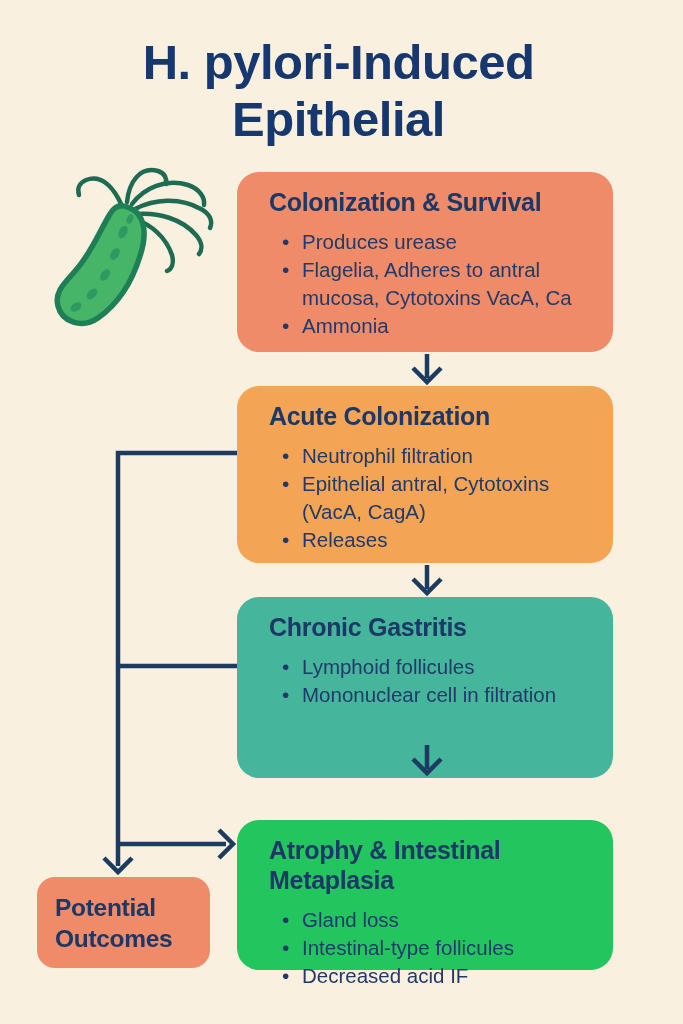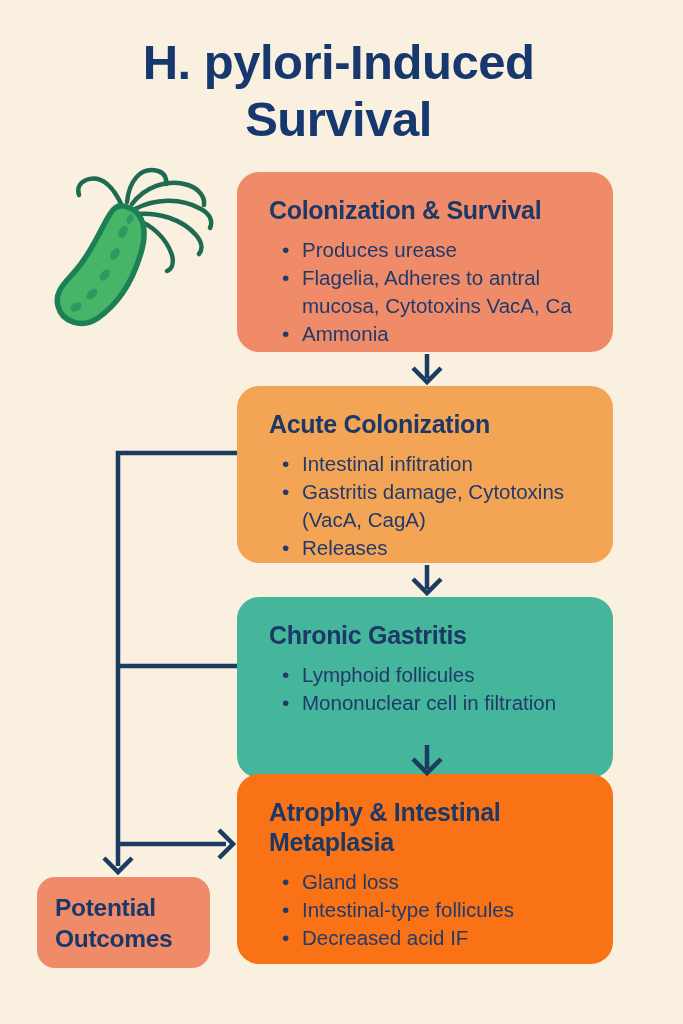--- a/index.html
+++ b/index.html
@@ -29,21 +29,21 @@
   .stage-box {
     position: absolute;
     left: 237px;
     width: 376px;
     border-radius: 22px;
     box-sizing: border-box;
     padding: 15px 18px 12px 32px;
     color: #1E3A6B;
   }
   .stage-box h2 {
-    margin: 8px 0 7px 0;
+    margin: 0 0 7px 0;
     font-size: 25px;
     font-weight: 700;
     line-height: 30px;
     color: #1B3866;
     letter-spacing: -0.3px;
   }
   .stage-box ul {
     margin: 11px;
     padding: 0;
     list-style: none;
@@ -59,21 +59,21 @@
     content: "•";
     position: absolute;
     left: 2px;
     top: 0;
     font-size: 21px;
     color: #213A6B;
   }
   .box-colonization { top: 172px; height: 180px; background: #EF8B68; }
   .box-acute        { top: 386px; height: 177px; background: #F3A455; }
   .box-chronic      { top: 597px; height: 181px; background: #45B59B; }
-  .box-atrophy      { top: 774px; height: 190px; background: #f97316; }
+  .box-atrophy      { top: 820px; height: 150px; background: #22c55e; }
   .outcome-box {
     position: absolute;
     left: 37px;
     top: 877px;
     width: 173px;
     height: 91px;
     background: #EF8B68;
     border-radius: 18px;
     display: flex;
     align-items: center;
@@ -102,21 +102,21 @@
     height: 200px;
   }
 </style>
 </head>
 <body>
 
 <div class="page">
 
   <div class="title">
     <div>H. pylori-Induced</div>
-    <div>Survival</div>
+    <div>Epithelial</div>
   </div>
 
   <svg class="bacteria" viewBox="0 0 210 200">
 
     <g fill="none" stroke="#1E6B52" stroke-width="4.5" stroke-linecap="round">
       <path d="M96,50 C88,32 76,18 60,24 C53,27 51,33 53,39"></path>
       <path d="M101,46 C103,26 114,10 132,15 C139,17 141,23 140,28"></path>
       <path d="M106,48 C118,32 140,22 162,29 C174,33 179,42 178,49"></path>
       <path d="M109,53 C128,43 154,41 175,53 C184,58 187,65 184,72"></path>
       <path d="M110,58 C132,56 156,63 170,79 C176,86 177,93 173,98"></path>
@@ -140,22 +140,22 @@
     <ul>
       <li>Produces urease</li>
       <li>Flagelia, Adheres to antral mucosa, Cytotoxins  VacA, Ca</li>
       <li>Ammonia</li>
     </ul>
   </div>
 
   <div class="stage-box box-acute">
     <h2>Acute Colonization</h2>
     <ul>
-      <li>Intestinal infitration</li>
-      <li>Gastritis damage, Cytotoxins (VacA, CagA)</li>
+      <li>Neutrophil filtration</li>
+      <li>Epithelial antral, Cytotoxins (VacA, CagA)</li>
       <li>Releases</li>
     </ul>
   </div>
 
   <div class="stage-box box-chronic">
     <h2>Chronic Gastritis</h2>
     <ul>
       <li>Lymphoid follicules</li>
       <li>Mononuclear cell in filtration</li>
     </ul>

